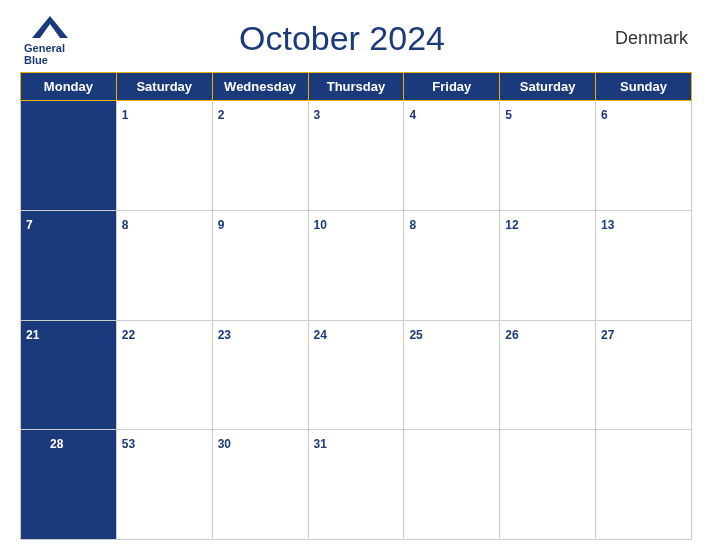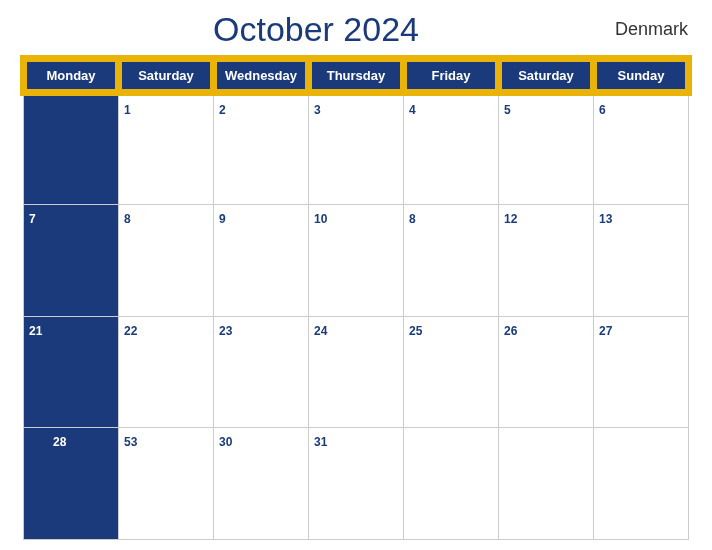--- a/index.html
+++ b/index.html
@@ -53,21 +53,21 @@
       flex: 1;
     }
 
     .day-header {
       background-color: #1a3a7c;
       color: #fff;
       text-align: center;
       padding: 6px 4px;
       font-size: 13px;
       font-weight: bold;
-      border: 7px solid #eab308;
+      border: 1px solid #eab308;
     }
 
     .date-row {
       height: 72px;
     }
 
     .date-cell {
       border: 1px solid #ccc;
       vertical-align: top;
       padding: 4px 5px;
@@ -77,20 +77,34 @@
     .date-number {
       font-size: 12px;
       color: #1a3a7c;
       font-weight: bold;
     }
   </style>
 </head>
 <body>
 
 <div class="header">
+  <div class="logo">
+    <svg width="52" height="36" viewBox="0 0 52 36">
+
+      <rect x="0" y="0" width="52" height="36" fill="white"></rect>
+
+      <polygon points="8,28 26,6 44,28" fill="#1a3a7c"></polygon>
+
+      <polygon points="16,28 26,14 36,28" fill="white"></polygon>
+    </svg>
+    <div style="margin-top:-4px; line-height:1.1;">
+      <span style="font-size:11px;color:#1a3a7c;font-weight:bold;display:block;">General</span>
+      <span style="font-size:11px;color:#1a3a7c;font-weight:bold;display:block;">Blue</span>
+    </div>
+  </div>
 
   <div class="title-area">
     <h1 class="calendar-title">October 2024</h1>
   </div>
 
   <div class="country-label">Denmark</div>
 </div>
 
 <table class="calendar-table">
   <thead>

